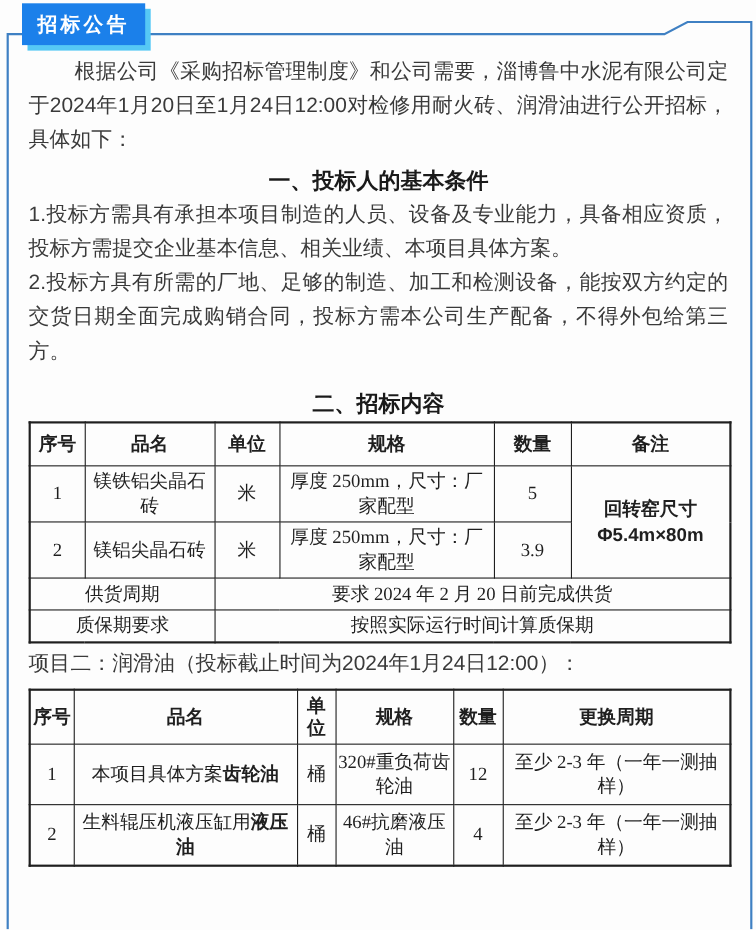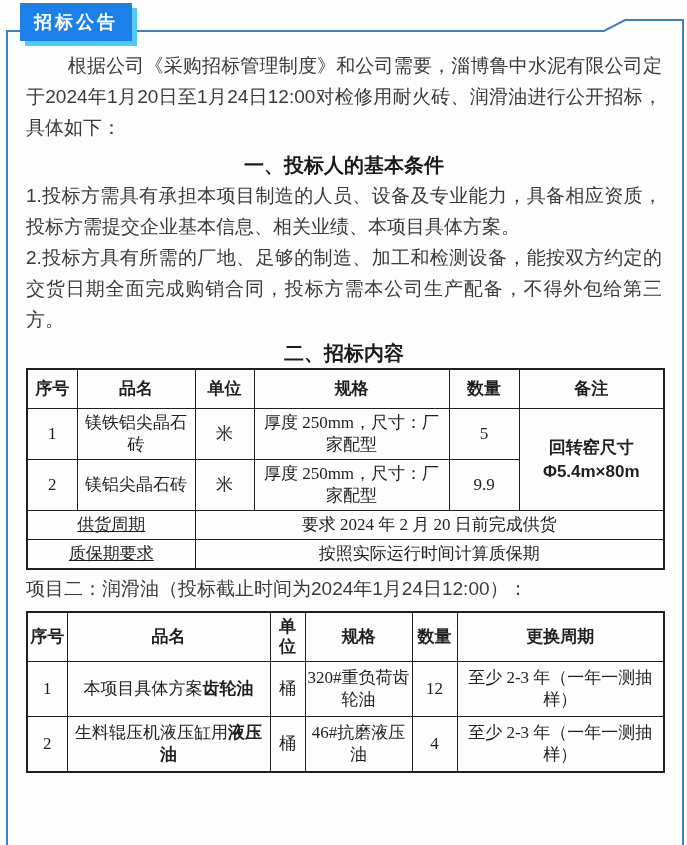--- a/index.html
+++ b/index.html
@@ -17,35 +17,35 @@
                   display:flex; align-items:center; justify-content:center; }
   .badge .front span { color:#ffffff; font-size:18px; font-weight:bold; letter-spacing:3px; }
 
   .content { position:absolute; left:26px; top:50px; width:636px; z-index:1;
              color:#3a3a3a; font-size:19px; }
 
   p.body-text { line-height:31px; text-align:justify; }
   p.indent { text-indent:2.2em; }
   h2.sec { font-size:20px; font-weight:bold; color:#1a1a1a; line-height:30px; margin-top:6px;text-align:center; }
   #sec1-title { margin-top:7px; }
-  #sec2-title { margin-top:3px; }
+  #sec2-title { margin-top:18px; }
   p.caption { line-height:30px; margin-top:4px; margin-bottom:7px; }
 
   table { border-collapse:collapse; width:637px; table-layout:fixed;
           font-family:"Liberation Serif", serif; font-size:17px; color:#1f1f1f;
           border:2px solid #1f1f1f; }
   td, th { border:1px solid #1f1f1f; text-align:center; vertical-align:middle;
            padding:3px 2px; line-height:22px; }
   th { font-family:"Liberation Sans", sans-serif; font-weight:bold; font-size:17px;
        padding:6px 1px; }
   .t1 th { padding:8px 2px; }
   .t1 td { height:29px; }
   .remark-cell { font-family:"Liberation Sans", sans-serif; font-weight:bold; line-height:24px; }
   .bold-part { font-weight:bold; }
-  .serif-label { font-family:"Liberation Serif", serif;text-decoration:underline; }
+  .serif-label { font-family:"Liberation Serif", serif; }
   .t2 th { padding:4px 1px; line-height:20px; }
   .t2 td { padding:5px 2px; }
 </style>
 </head>
 <body>
 
 <div class="page">
 
   <svg class="border-svg" viewBox="0 0 687 845" xmlns="http://www.w3.org/2000/svg">
     <path d="M7 845 L7 31 L604 31 L625 20 L683 20 L683 845" fill="none" stroke="#3f80c3" stroke-width="2"></path>
@@ -96,21 +96,21 @@
         <td rowspan="2" class="remark-cell">
           <div>回转窑尺寸</div>
           <div>Φ5.4m×80m</div>
         </td>
       </tr>
       <tr>
         <td>2</td>
         <td>镁铝尖晶石砖</td>
         <td>米</td>
         <td>厚度 250mm，尺寸：厂家配型</td>
-        <td>9.9</td>
+        <td>3.9</td>
       </tr>
       <tr>
         <td colspan="2" class="serif-label">供货周期</td>
         <td colspan="4">要求 2024 年 2 月 20 日前完成供货</td>
       </tr>
       <tr>
         <td colspan="2" class="serif-label">质保期要求</td>
         <td colspan="4">按照实际运行时间计算质保期</td>
       </tr>
     </tbody>

